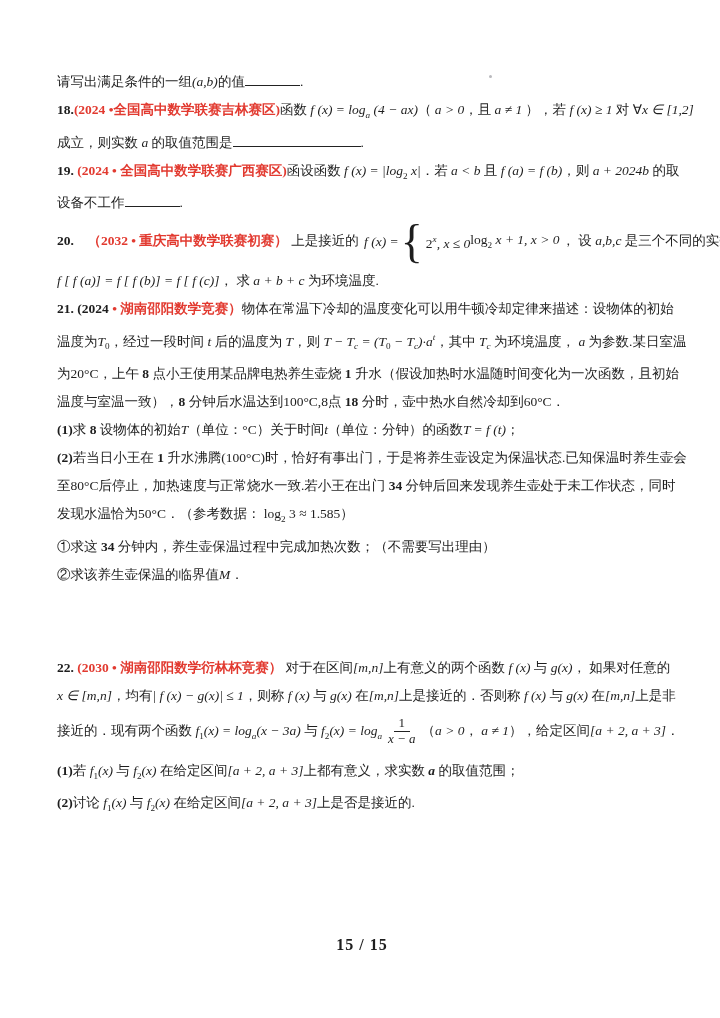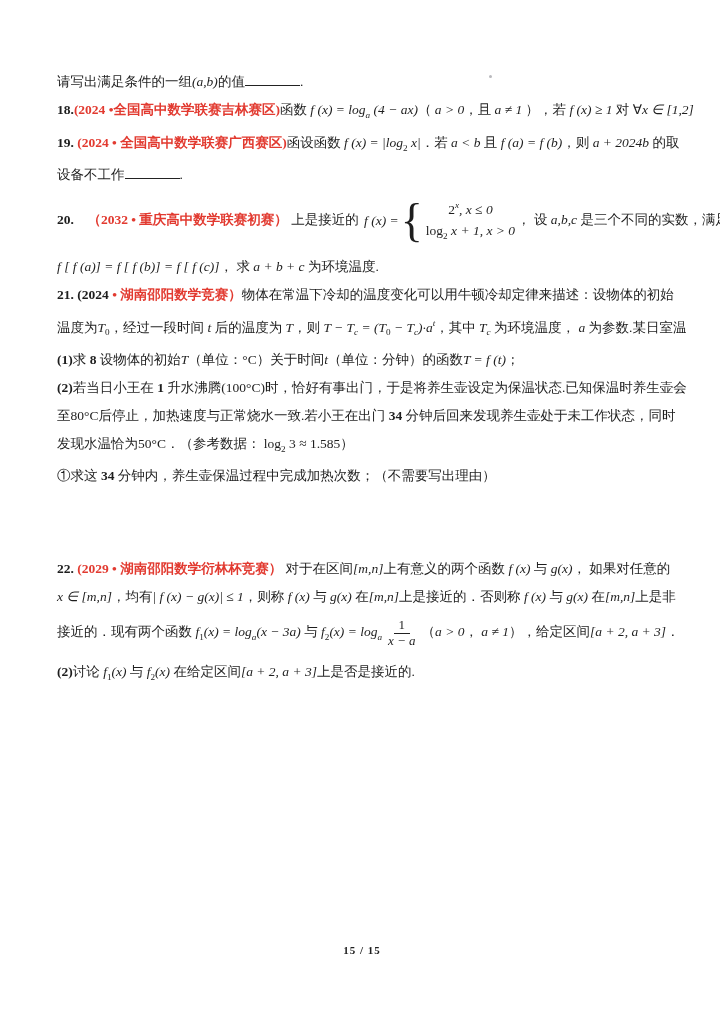--- a/index.html
+++ b/index.html
@@ -16,57 +16,62 @@
   .b{font-weight:bold;}
   .red{color:var(--red);font-family:Liberation Serif, serif;}
   .m{font-family:"Liberation Serif",serif;font-style:italic;}
   .n{font-family:"Liberation Serif",serif;font-style:normal;}
   .sub{vertical-align:sub;font-size:0.68em;}
   .sup{vertical-align:super;font-size:0.68em;}
   .blank{display:inline-block;border-bottom:1px solid #222;height:1.05em;vertical-align:baseline;}
   .cases{display:inline-flex;align-items:center;vertical-align:middle;margin:0 2px;}
   .cases .cpre{margin-right:2px;}
   .cases .brace{font-family:"Liberation Serif",serif;font-size:46px;font-weight:400;line-height:0.82;margin-right:3px;}
-  .cases .rows{display:inline-flex;flex-direction:column;text-align:center;}
+  .cases .rows{display:inline-flex;flex-direction:row;text-align:center;}
   .cases .row{line-height:21px;font-size:13.5px;white-space:nowrap;}
   .frac{display:inline-flex;flex-direction:column;align-items:center;vertical-align:middle;margin:0 4px;line-height:1.15;font-size:13px;}
   .frac .fnum{border-bottom:1px solid #222;padding:0 5px;font-style:normal;}
   .frac .fden{padding:0 2px;font-style:italic;}
   .footer{position:absolute;left:4px;right:0;top:936px;text-align:center;
-    font-weight:bold;font-size:11px;letter-spacing:1px;margin-top:8px;}
+    font-weight:bold;font-size:16px;letter-spacing:1px;}
   .speck{position:absolute;left:489px;top:75px;width:3px;height:3px;border-radius:50%;background:#b9b9bd;}
 </style>
 </head>
 <body>
 
 <div class="speck"></div>
 
 <div class="content">
     <div class="para"><span>请写出满足条件的一组</span><span class="m">(a,b)</span><span>的值</span><span class="blank" style="width: 55px;"></span><span>.</span></div>
     <div class="para"><span class="b">18.</span><span class="b red">(2024 •全国高中数学联赛吉林赛区)</span><span>函数 </span><span class="m">f (x) = log</span><span class="m sub">a</span><span class="m"> (4 − ax)</span><span>（ </span><span class="m">a &gt; 0</span><span>，且 </span><span class="m">a ≠ 1</span><span> ），若 </span><span class="m">f (x) ≥ 1</span><span> 对 </span><span class="n">∀</span><span class="m">x ∈ [1,2]</span></div>
+    <div class="para"><span>成立，则实数 </span><span class="m">a</span><span> 的取值范围是</span><span class="blank" style="width: 128px;"></span><span>.</span></div>
     <div class="para"><span class="b">19. </span><span class="b red">(2024 • 全国高中数学联赛广西赛区)</span><span>函设函数 </span><span class="m">f (x) = |log</span><span class="n sub">2</span><span class="m"> x|</span><span>．若 </span><span class="m">a &lt; b</span><span> 且 </span><span class="m">f (a) = f (b)</span><span>，则 </span><span class="m">a + 2024b</span><span> 的取</span></div>
     <div class="para"><span>设备不工作</span><span class="blank" style="width: 55px;"></span><span>.</span></div>
     <div class="para tall"><span class="b">20.　</span><span class="b red">（2032 • 重庆高中数学联赛初赛）</span><span> 上是接近的 </span><span class="cases">
         <span class="cpre"><span class="m">f (x) = </span></span>
         <span class="brace">{</span>
         <span class="rows">
           <span class="row"><span class="n">2</span><span class="m sup">x</span><span class="m">, x ≤ 0</span></span>
           <span class="row"><span class="n">log</span><span class="n sub">2</span><span class="m"> x + 1, x &gt; 0</span></span>
         </span>
       </span><span>， 设 </span><span class="m">a,b,c</span><span> 是三个不同的实数，满足</span></div>
     <div class="para"><span class="m">f [ f (a)] = f [ f (b)] = f [ f (c)]</span><span>， 求 </span><span class="m">a + b + c</span><span> 为环境温度.</span></div>
     <div class="para"><span class="b">21. </span><span class="b">(2024 </span><span class="b red">• 湖南邵阳数学竞赛）</span><span>物体在常温下冷却的温度变化可以用牛顿冷却定律来描述：设物体的初始</span></div>
     <div class="para"><span>温度为</span><span class="m">T</span><span class="n sub">0</span><span>，经过一段时间 </span><span class="m">t</span><span> 后的温度为 </span><span class="m">T</span><span>，则 </span><span class="m">T − T</span><span class="m sub">c</span><span class="m"> = (T</span><span class="n sub">0</span><span class="m"> − T</span><span class="m sub">c</span><span class="m">)·a</span><span class="m sup">t</span><span>，其中 </span><span class="m">T</span><span class="m sub">c</span><span> 为环境温度， </span><span class="m">a</span><span> 为参数.某日室温</span></div>
+    <div class="para"><span>为</span><span class="n">20°C</span><span>，上午 </span><span class="b">8</span><span> 点小王使用某品牌电热养生壶烧 </span><span class="b">1</span><span> 升水（假设加热时水温随时间变化为一次函数，且初始</span></div>
+    <div class="para"><span>温度与室温一致），</span><span class="b">8</span><span> 分钟后水温达到</span><span class="n">100°C</span><span>,8点 </span><span class="b">18</span><span> 分时，壶中热水自然冷却到</span><span class="n">60°C</span><span>．</span></div>
     <div class="para"><span class="b">(1)</span><span>求 </span><span class="b">8</span><span> 设物体的初始</span><span class="m">T</span><span>（单位：</span><span class="n">°C</span><span>）关于时间</span><span class="m">t</span><span>（单位：分钟）的函数</span><span class="m">T = f (t)</span><span>；</span></div>
     <div class="para"><span class="b">(2)</span><span>若当日小王在 </span><span class="b">1</span><span> 升水沸腾</span><span class="n">(100°C)</span><span>时，恰好有事出门，于是将养生壶设定为保温状态.已知保温时养生壶会</span></div>
     <div class="para"><span>至</span><span class="n">80°C</span><span>后停止，加热速度与正常烧水一致.若小王在出门 </span><span class="b">34</span><span> 分钟后回来发现养生壶处于未工作状态，同时</span></div>
     <div class="para"><span>发现水温恰为</span><span class="n">50°C</span><span>．（参考数据： </span><span class="n">log</span><span class="n sub">2</span><span class="n"> 3 ≈ 1.585</span><span>）</span></div>
     <div class="para"><span>①求这 </span><span class="b">34</span><span> 分钟内，养生壶保温过程中完成加热次数；（不需要写出理由）</span></div>
-    <div class="para gap-lg"><span class="b">22. </span><span class="b red">(2029 • 湖南邵阳数学衍林杯竞赛）</span><span> 对于在区间</span><span class="m">[m,n]</span><span>上有意义的两个函数 </span><span class="m">f (x)</span><span> 与 </span><span class="m">g(x)</span><span>， 如果对任意的</span></div>
+    <div class="para"><span>②求该养生壶保温的临界值</span><span class="m">M</span><span>．</span></div>
+    <div class="para gap-lg"><span class="b">22. </span><span class="b red">(2030 • 湖南邵阳数学衍林杯竞赛）</span><span> 对于在区间</span><span class="m">[m,n]</span><span>上有意义的两个函数 </span><span class="m">f (x)</span><span> 与 </span><span class="m">g(x)</span><span>， 如果对任意的</span></div>
     <div class="para"><span class="m">x ∈ [m,n]</span><span>，均有</span><span class="m">| f (x) − g(x)| ≤ 1</span><span>，则称 </span><span class="m">f (x)</span><span> 与 </span><span class="m">g(x)</span><span> 在</span><span class="m">[m,n]</span><span>上是接近的．否则称 </span><span class="m">f (x)</span><span> 与 </span><span class="m">g(x)</span><span> 在</span><span class="m">[m,n]</span><span>上是非</span></div>
     <div class="para tall"><span>接近的．现有两个函数 </span><span class="m">f</span><span class="n sub">1</span><span class="m">(x) = log</span><span class="m sub">a</span><span class="m">(x − 3a)</span><span> 与 </span><span class="m">f</span><span class="n sub">2</span><span class="m">(x) = log</span><span class="m sub">a</span><span class="frac">
         <span class="fnum">1</span>
         <span class="fden">x − a</span>
       </span><span>（</span><span class="m">a &gt; 0</span><span>， </span><span class="m">a ≠ 1</span><span>），给定区间</span><span class="m">[a + 2, a + 3]</span><span>．</span></div>
+    <div class="para"><span class="b">(1)</span><span>若 </span><span class="m">f</span><span class="n sub">1</span><span class="m">(x)</span><span> 与 </span><span class="m">f</span><span class="n sub">2</span><span class="m">(x)</span><span> 在给定区间</span><span class="m">[a + 2, a + 3]</span><span>上都有意义，求实数 </span><span class="m b">a</span><span> 的取值范围；</span></div>
     <div class="para"><span class="b">(2)</span><span>讨论 </span><span class="m">f</span><span class="n sub">1</span><span class="m">(x)</span><span> 与 </span><span class="m">f</span><span class="n sub">2</span><span class="m">(x)</span><span> 在给定区间</span><span class="m">[a + 2, a + 3]</span><span>上是否是接近的.</span></div>
   </div>
 
 <div class="footer">15 / 15</div>
 
 </body></html>

